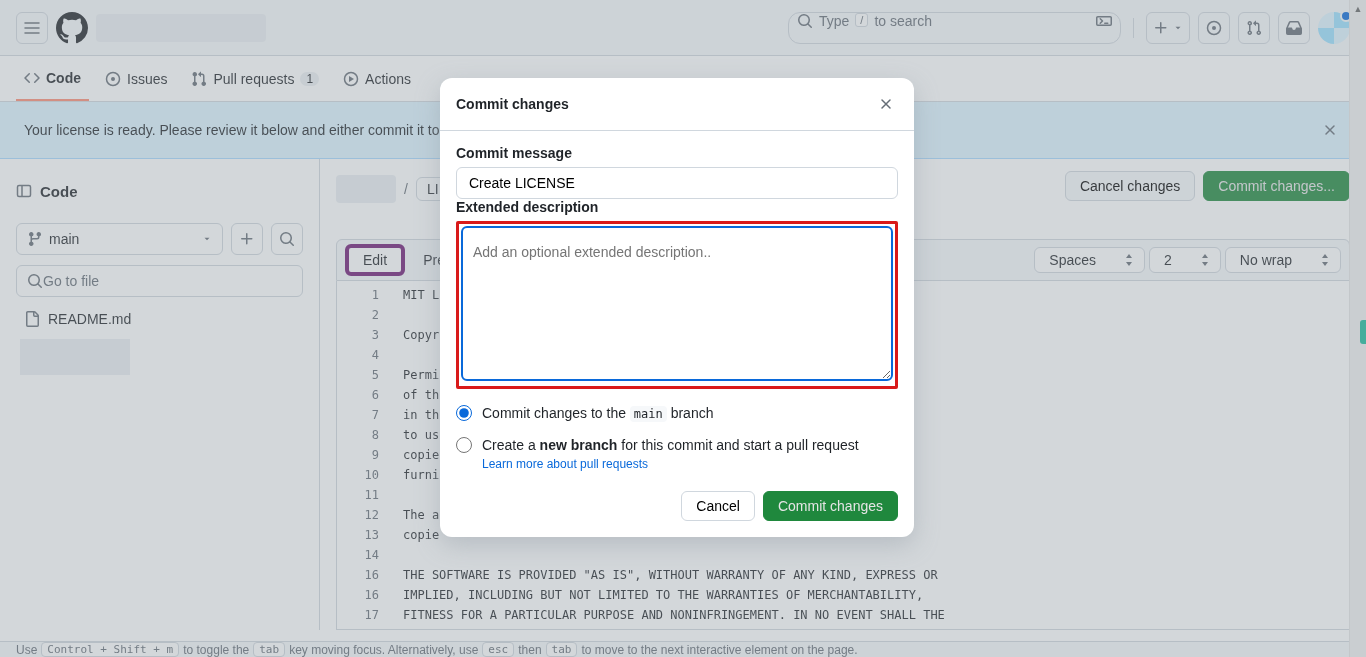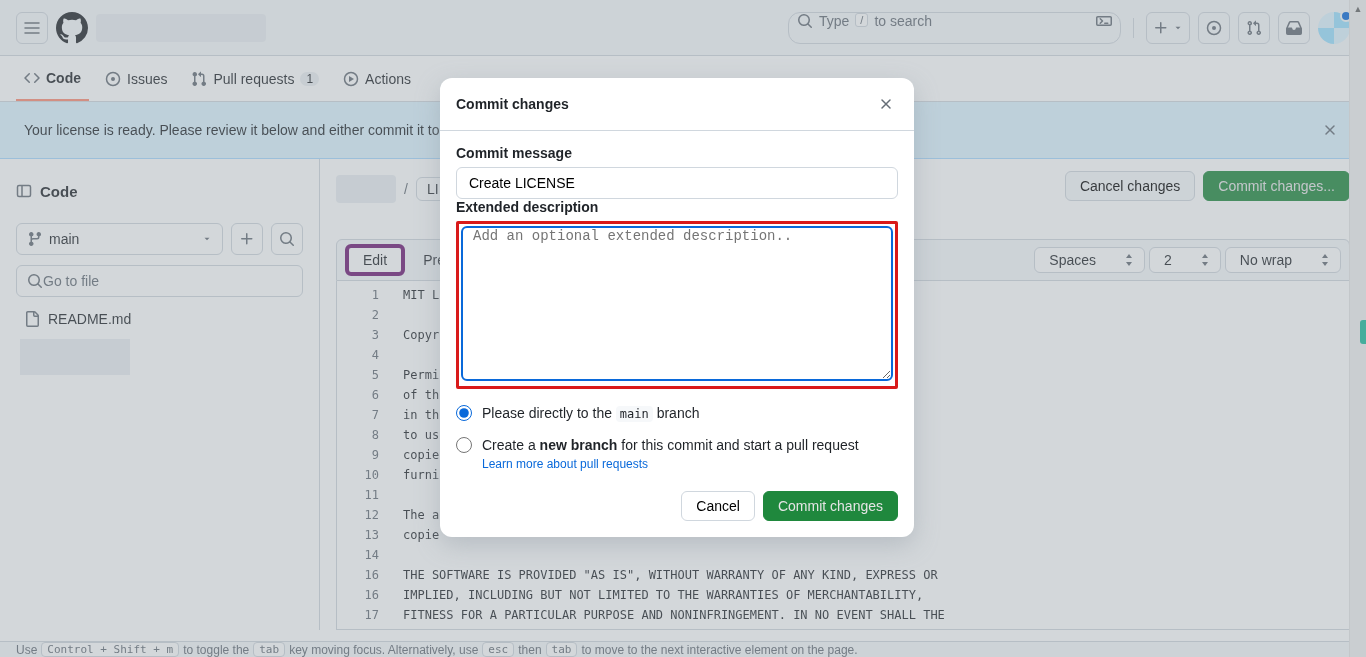--- a/index.html
+++ b/index.html
@@ -69,21 +69,21 @@
 .overlay { position: absolute; inset: 0; background: rgba(140,149,159,0.38); }
 .modal { position: absolute; left: 440px; top: 78px; width: 474px; background: #fff; border-radius: 12px; box-shadow: 0 8px 24px rgba(140,149,159,0.4); }
 .modal-head { display: flex; justify-content: space-between; align-items: center; padding: 14px 16px; border-bottom: 1px solid #d0d7de; }
 .modal-title { font-weight: 600; font-size: 14px; }
 .modal-close { cursor: pointer; color: #656d76; padding: 4px; }
 .modal-body { padding: 14px 16px 4px; }
 .field-label { font-weight: 600; font-size: 14px; margin-bottom: 6px; display: block; }
 .text-input { width: 100%; height: 32px; border: 1px solid #d0d7de; border-radius: 6px; padding: 0 12px; font-size: 14px; }
 .textarea-wrap { margin-top: 0; }
 .highlight-box { border: 3px solid #d91a1a; border-radius: 2px; padding: 2px; }
-.textarea { width: 100%; height: 155px; border: 2px solid #0969da; border-radius: 6px; padding: 0 10px; font-size: 14px; resize: both; font-family: Liberation Mono, monospace; outline: none; }
+.textarea { width: 100%; height: 155px; border: 2px solid #0969da; border-radius: 6px; padding: 16px 10px; font-size: 14px; resize: both; font-family: Liberation Sans, sans-serif; outline: none; }
 .radio-row { display: flex; align-items: center; gap: 10px; margin-top: 16px; }
 .radio-row input[type=radio] { width: 16px; height: 16px; accent-color: #0969da; }
 .radio-row .mono { font-family: ui-monospace, monospace; font-size: 12px; background: #f6f8fa; padding: 1px 4px; border-radius: 4px; }
 .learn-link { color: #0969da; font-size: 12px; margin-left: 26px; margin-top: 4px; display: inline-block; cursor: pointer; }
 .modal-foot { display: flex; justify-content: flex-end; gap: 8px; padding: 16px; border-top: none; }
 
 
 .scroll-track { position: absolute; right: 0; top: 0; bottom: 0; width: 17px; background: #f0f0f0; border-left: 1px solid #e5e5e5; }
 .scroll-arrow { height: 17px; display: flex; align-items: center; justify-content: center; font-size: 9px; color: #666; }
 .scroll-teal { position: absolute; right: 0; top: 320px; width: 6px; height: 24px; background: #1abc9c; border-radius: 3px 0 0 3px; }
@@ -340,21 +340,21 @@
     <label class="field-label">Commit message</label>
     <input class="text-input" value="Create LICENSE" style="">
     <div class="textarea-wrap">
       <label class="field-label">Extended description</label>
       <div class="highlight-box">
         <textarea class="textarea" placeholder="Add an optional extended description.." style=""></textarea>
       </div>
     </div>
     <div class="radio-row">
       <input type="radio" checked="" style="">
-      <span><span>Please directly to the</span> <span class="mono">main</span> <span>branch</span></span>
+      <span><span>Commit changes to the</span> <span class="mono">main</span> <span>branch</span></span>
     </div>
     <div class="radio-row">
       <input type="radio" style="">
       <span><span>Create a </span><b>new branch</b><span> for this commit and start a pull request</span></span>
     </div>
     <a class="learn-link">Learn more about pull requests</a>
   </div>
   <div class="modal-foot">
     <button class="btn" style="background:#fff">Cancel</button>
     <button class="btn primary">Commit changes</button>

